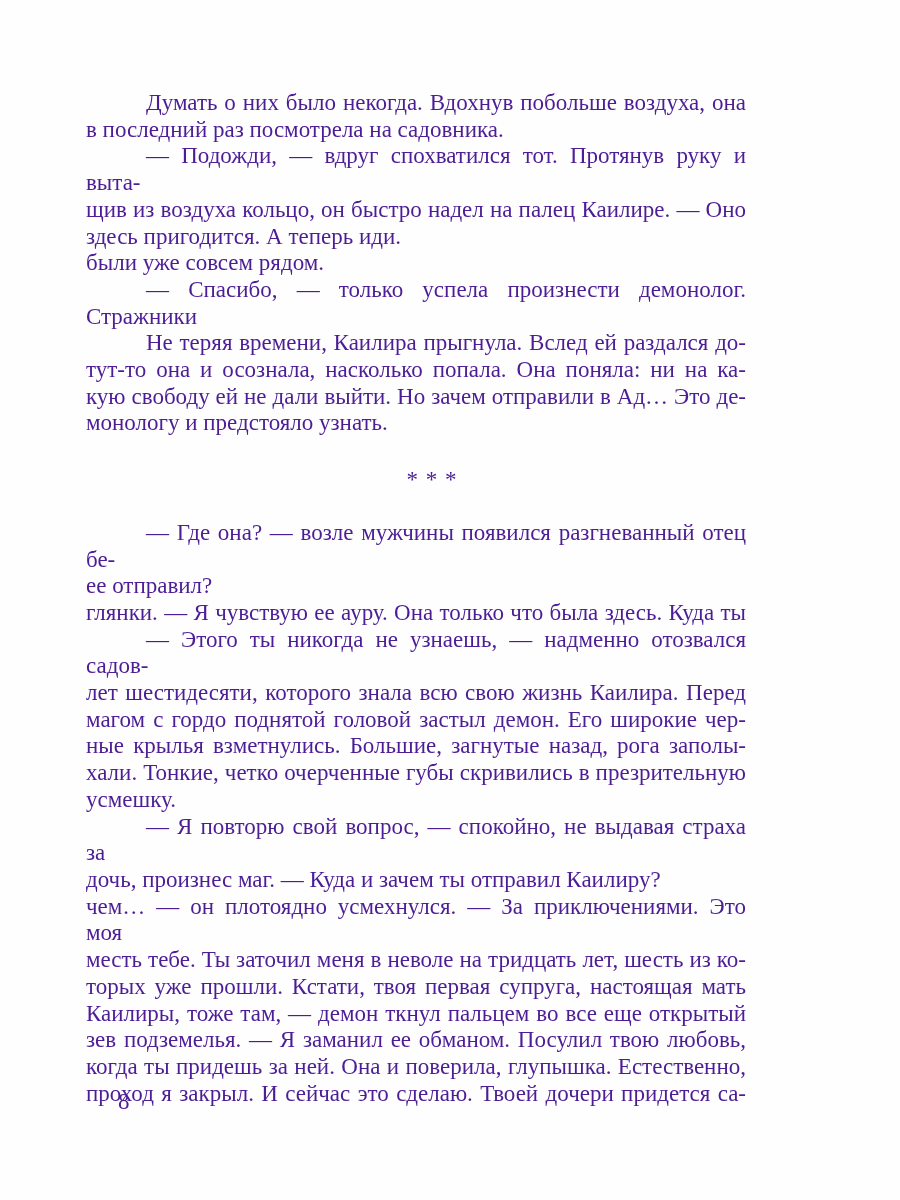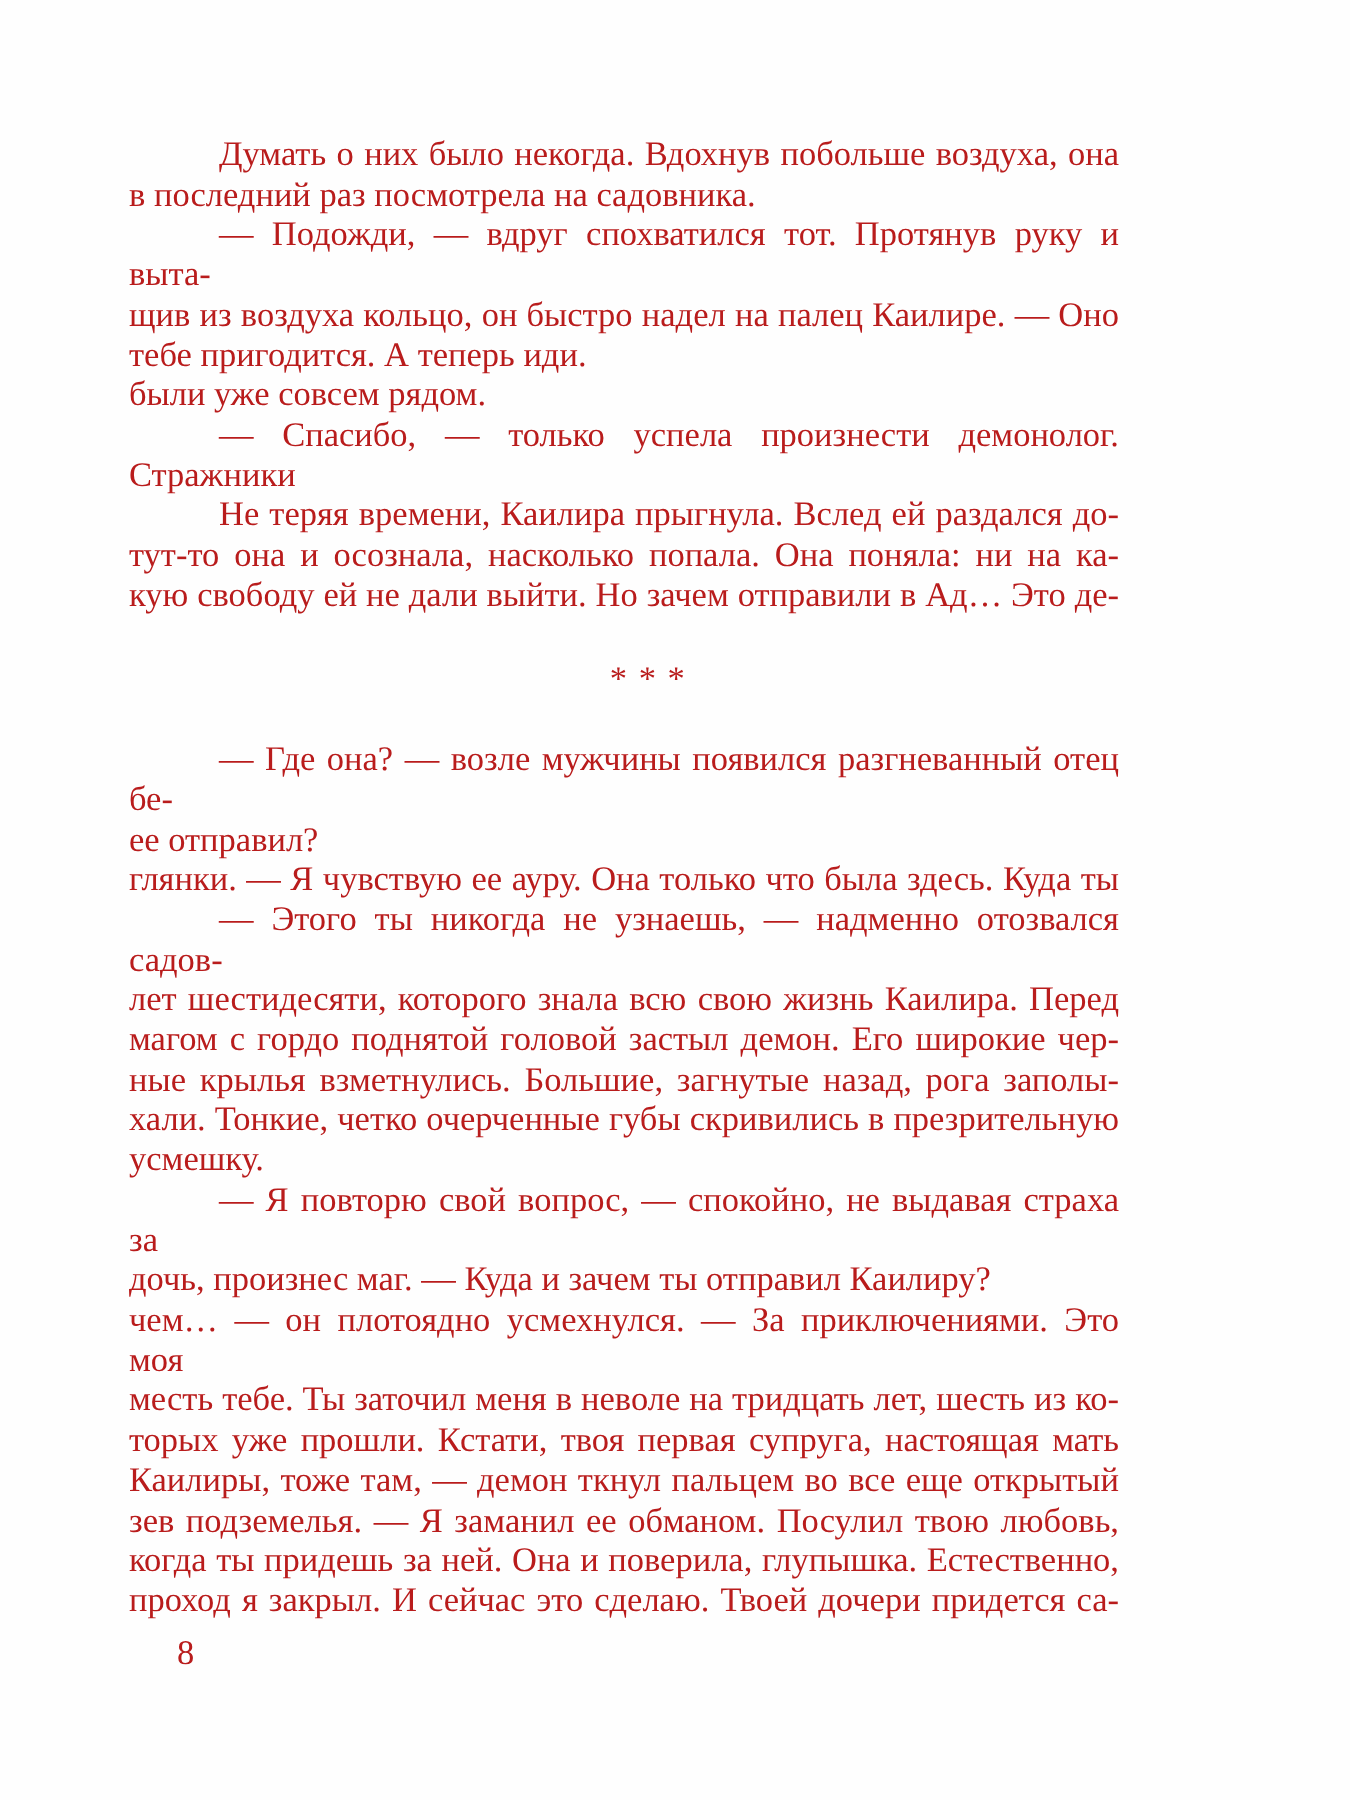--- a/index.html
+++ b/index.html
@@ -7,21 +7,21 @@
     padding: 0;
     background: #ffffff;
   }
   .page {
     position: relative;
     width: 900px;
     height: 1200px;
     background: #fefefe;
     overflow: hidden;
     font-family: "Liberation Serif", "DejaVu Serif", serif;
-    color: #b91c1c;
+    color: #4c1d95;
   }
   .text-column {
     position: absolute;
     left: 86px;
     top: 90px;
     width: 660px;
     font-size: 23px;
     line-height: 26.7px;
   }
   .line {
@@ -51,26 +51,27 @@
 </style>
 </head>
 <body>
 
 <div class="page">
   <div class="text-column" id="text-column">
       <div class="line first">Думать о них было некогда. Вдохнув побольше воздуха, она</div>
       <div class="line last">в последний раз посмотрела на садовника.</div>
       <div class="line first">— Подожди, — вдруг спохватился тот. Протянув руку и выта-</div>
       <div class="line">щив из воздуха кольцо, он быстро надел на палец Каилире. — Оно</div>
-      <div class="line last">тебе пригодится. А теперь иди.</div>
+      <div class="line last">здесь пригодится. А теперь иди.</div>
       <div class="line last">были уже совсем рядом.</div>
       <div class="line first">— Спасибо, — только успела произнести демонолог. Стражники</div>
       <div class="line first">Не теряя времени, Каилира прыгнула. Вслед ей раздался до-</div>
       <div class="line">тут-то она и осознала, насколько попала. Она поняла: ни на ка-</div>
       <div class="line">кую свободу ей не дали выйти. Но зачем отправили в Ад… Это де-</div>
+      <div class="line last">монологу и предстояло узнать.</div>
       <div class="separator">* * *</div>
       <div class="line first">— Где она? — возле мужчины появился разгневанный отец бе-</div>
       <div class="line last">ее отправил?</div>
       <div class="line">глянки. — Я чувствую ее ауру. Она только что была здесь. Куда ты</div>
       <div class="line first">— Этого ты никогда не узнаешь, — надменно отозвался садов-</div>
       <div class="line">лет шестидесяти, которого знала всю свою жизнь Каилира. Перед</div>
       <div class="line">магом с гордо поднятой головой застыл демон. Его широкие чер-</div>
       <div class="line">ные крылья взметнулись. Большие, загнутые назад, рога заполы-</div>
       <div class="line">хали. Тонкие, четко очерченные губы скривились в презрительную</div>
       <div class="line last">усмешку.</div>

